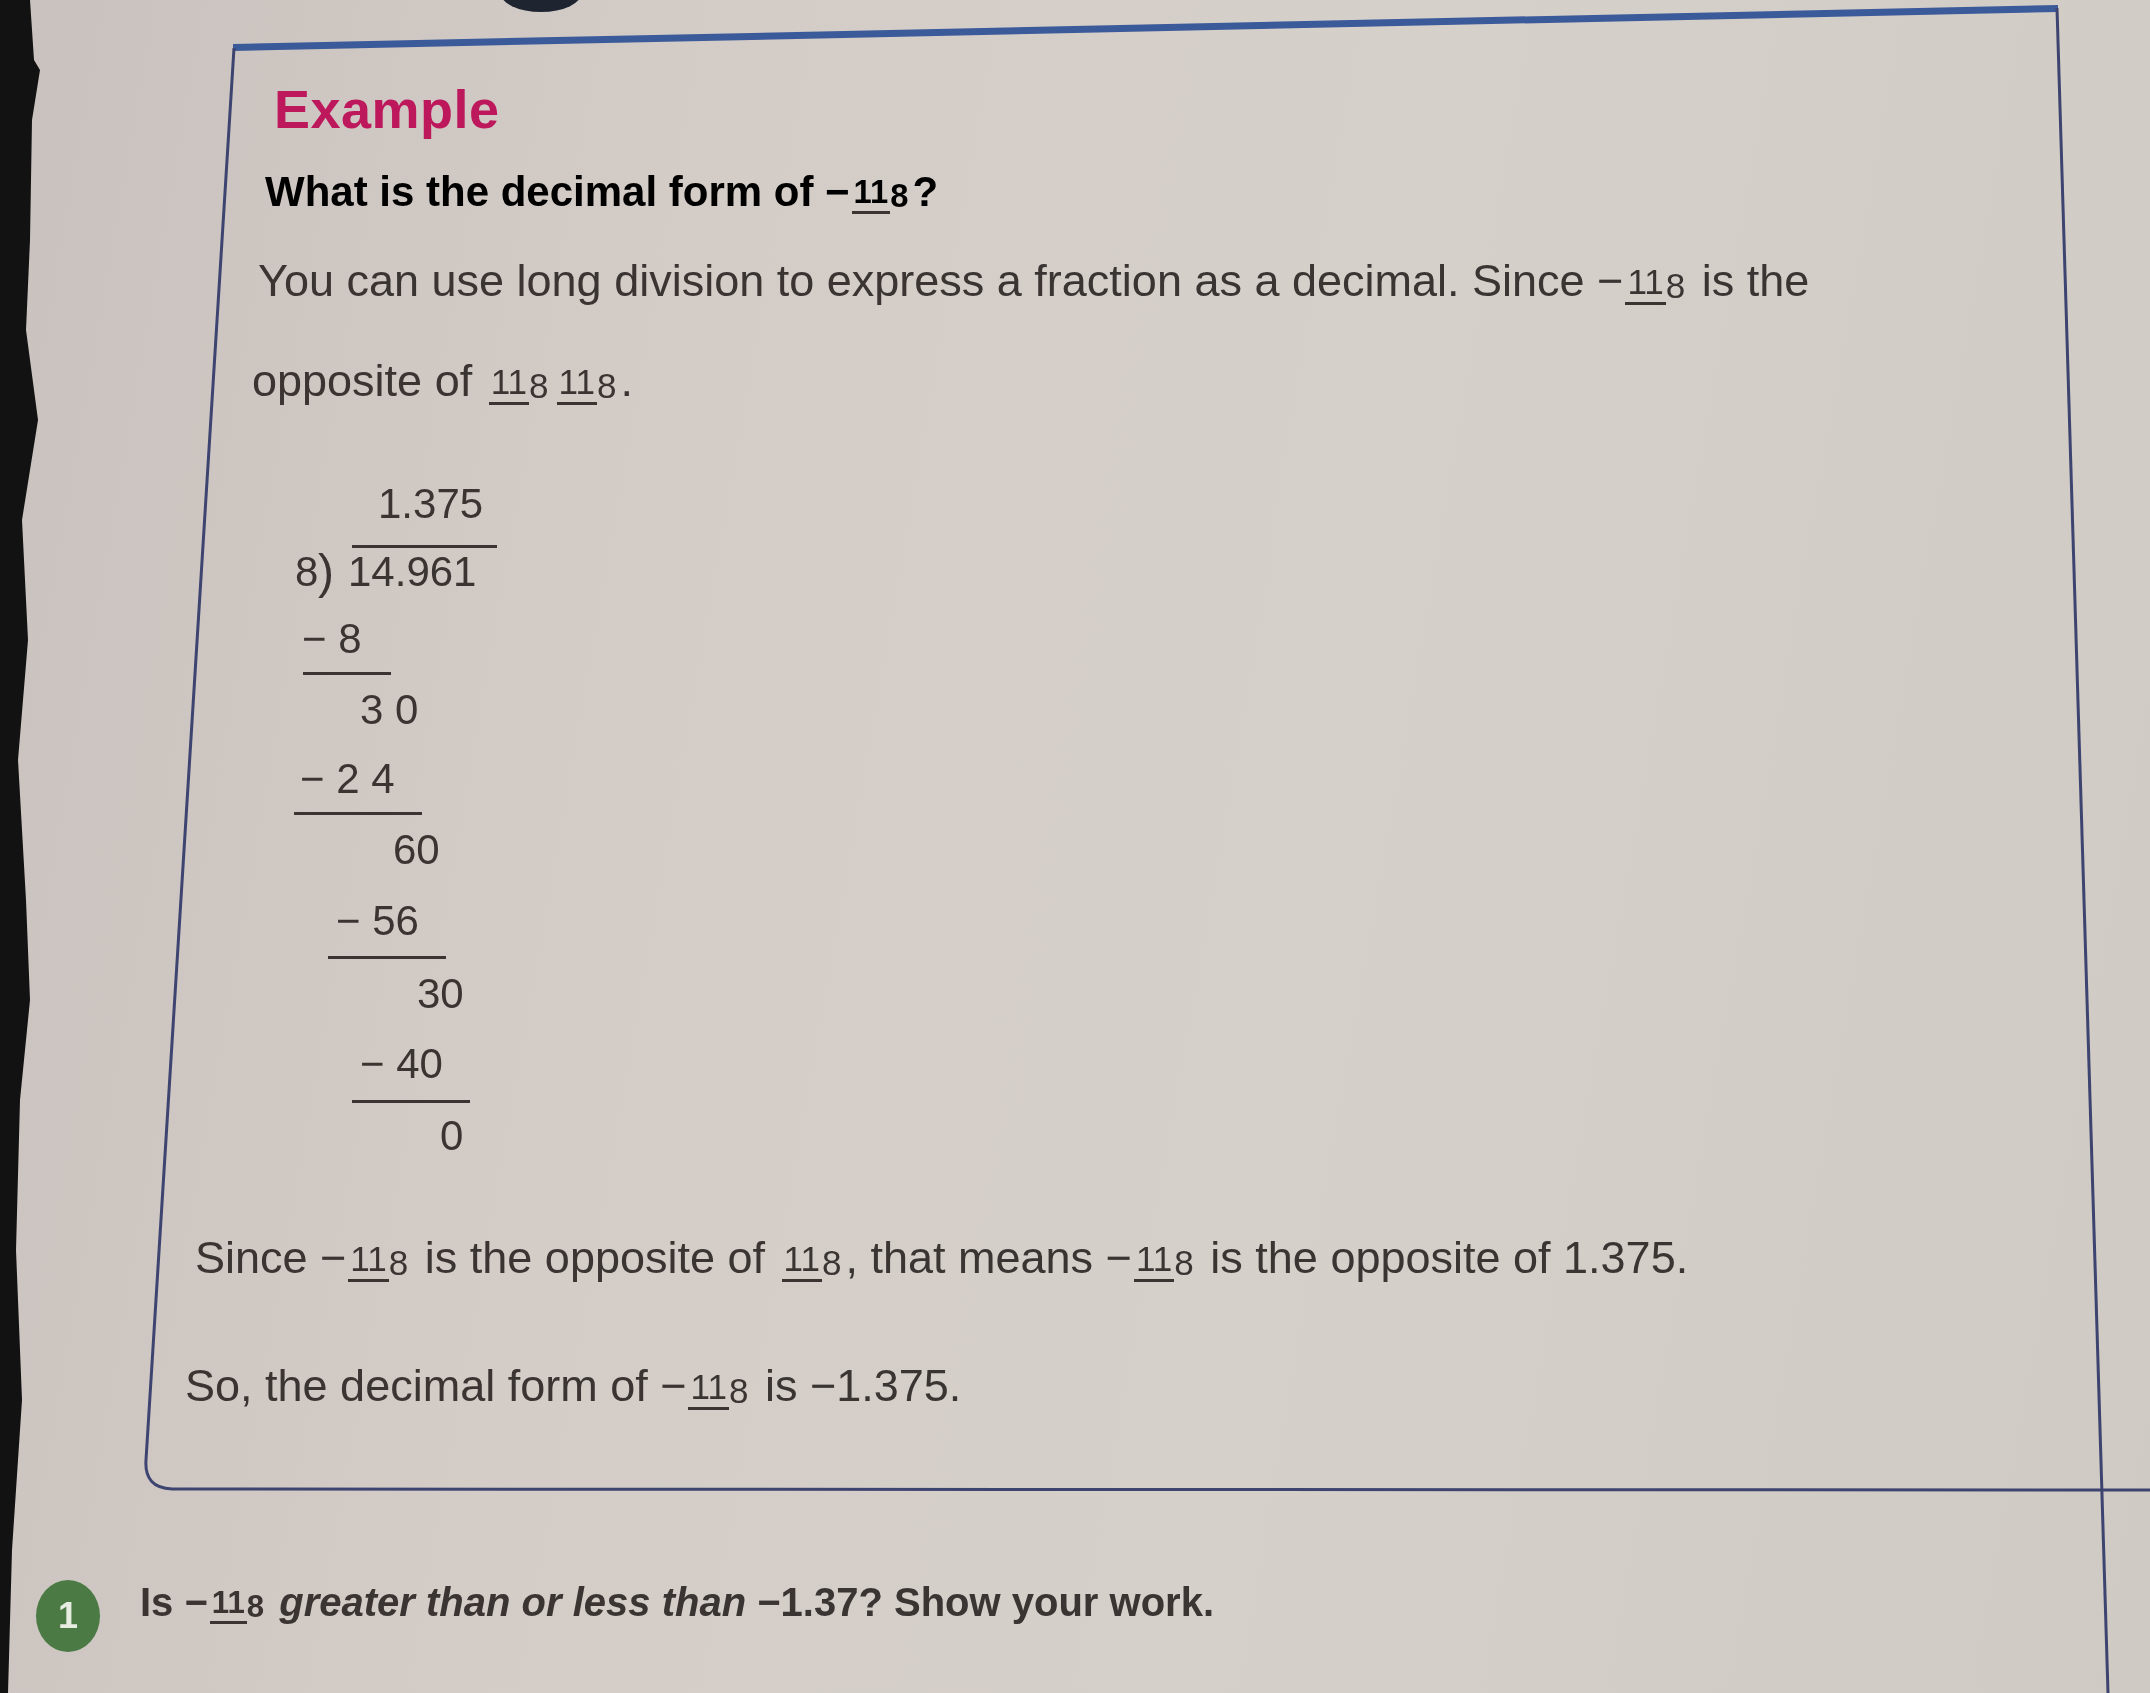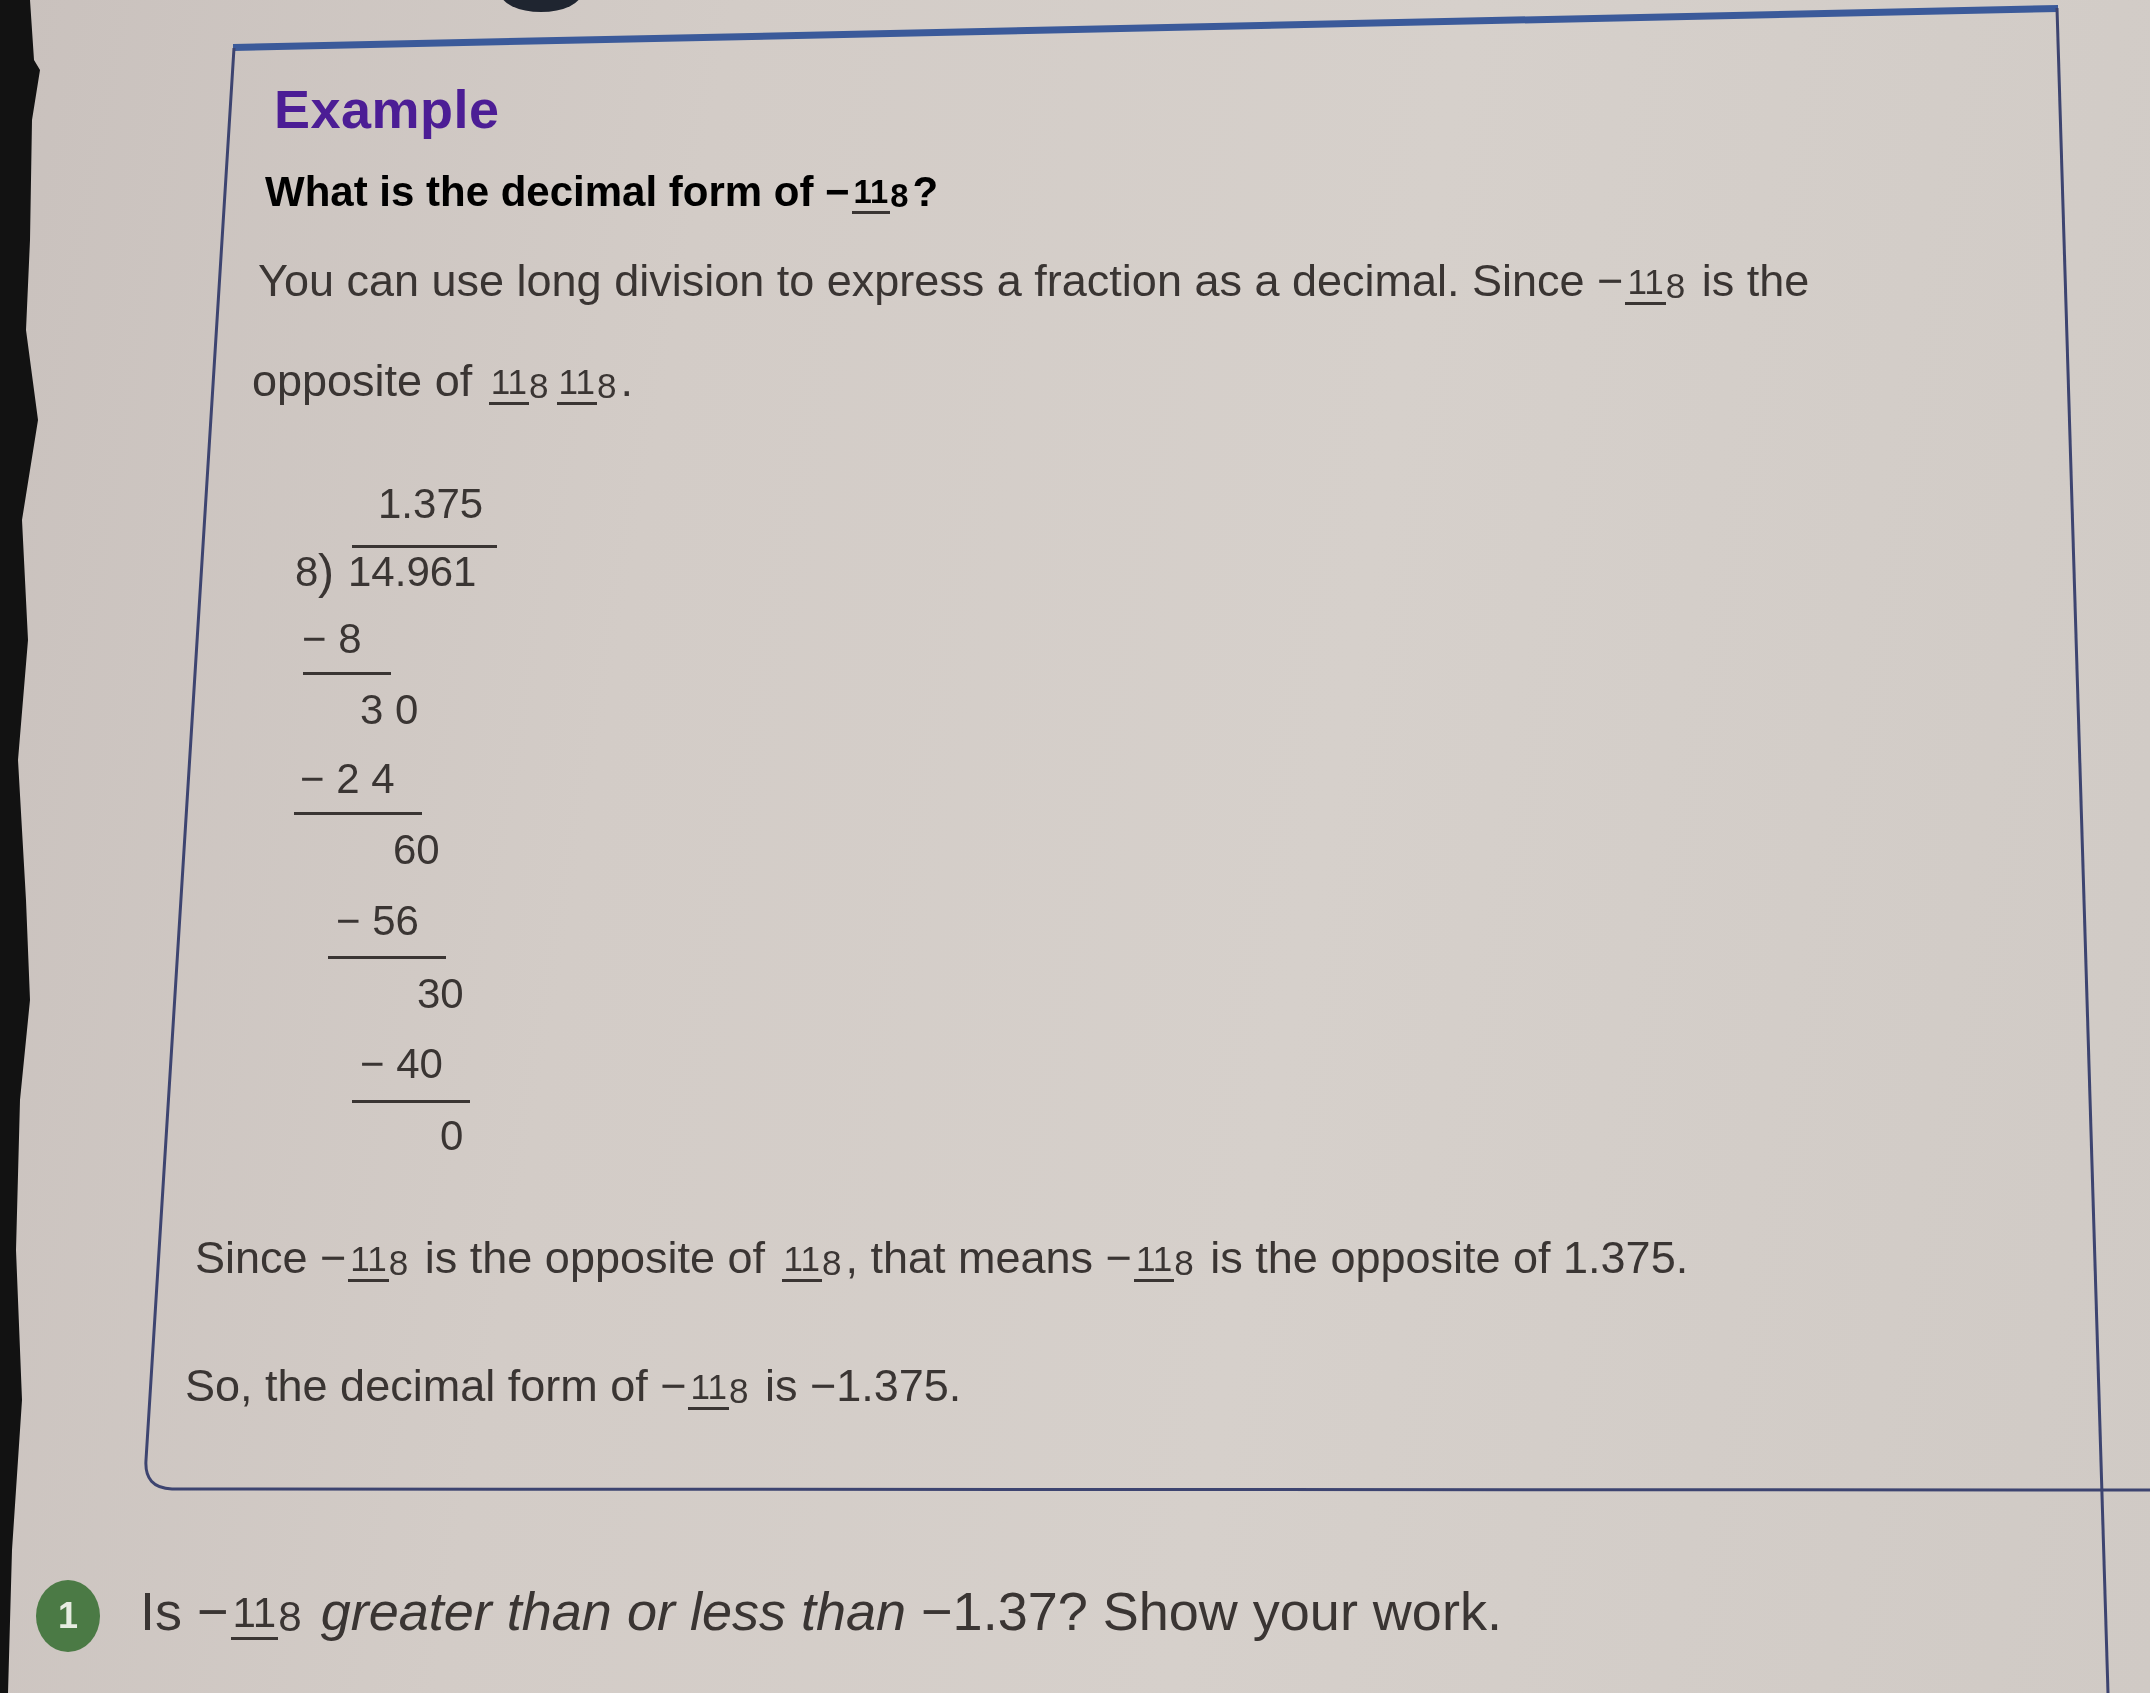--- a/index.html
+++ b/index.html
@@ -17,42 +17,42 @@
     position: absolute; left: 0; top: 0; width: 40px; height: 1693px;
   }
   .blob {
     position: absolute; left: 500px; top: -28px; width: 82px; height: 40px;
     background: #1f2530; border-radius: 50%;
   }
   .frame { position: absolute; left: 0; top: 0; width: 2150px; height: 1693px; pointer-events: none; }
 
   .abs { position: absolute; white-space: nowrap; }
   .example-title {
-    left: 274px; top: 78px; font-size: 54px; font-weight: bold; color: #4c1d95;
+    left: 274px; top: 78px; font-size: 54px; font-weight: bold; color: #be185d;
     letter-spacing: 0.5px;
   }
   .question { left: 265px; top: 168px; font-size: 42px; font-weight: bold; color: #000000; }
   .para { font-size: 45px; color: #3a3533; text-align: center; }
   .frac {
     display: inline-flex; flex-direction: row; align-items: center;
     vertical-align: middle; line-height: 1; margin: 0 4px; font-size: 0.78em;
   }
   .frac .num { padding: 0 2px 3px; border-bottom: 3px solid #3a3533; }
   .frac .den { padding-top: 3px; }
   .neg { margin-right: -2px; }
 
   .ld { position: absolute; font-size: 42px; color: #3a3533; white-space: nowrap; font-family: "Liberation Sans", sans-serif; }
   .ld-line { position: absolute; height: 3px; background: #3a3533; }
 
   .q-circle {
     position: absolute; left: 36px; top: 1580px; width: 64px; height: 72px; border-radius: 50%;
     background: #4b7a45; color: #e6ece1; font-size: 36px; font-weight: bold;
     display: flex; align-items: center; justify-content: center;
   }
-  .q-text { left: 140px; top: 1580px; font-size: 54px; color: #3a3533; }
+  .q-text { left: 140px; top: 1580px; font-size: 40px; color: #3a3533; font-weight: bold; }
   .q-text .it { font-style: italic; }
 </style>
 </head>
 <body>
 
 <div class="page-bg"></div>
 
 <svg class="dark-edge" viewBox="0 0 40 1693" preserveAspectRatio="none">
   <path d="M0 0 L30 0 L34 60 L40 70 L32 120 L30 240 L26 330 L38 420 L22 520 L28 640 L18 760 L26 900 L30 1000 L20 1100 L16 1250 L22 1400 L12 1550 L8 1693 L0 1693 Z" fill="#121212"></path>
 </svg>

